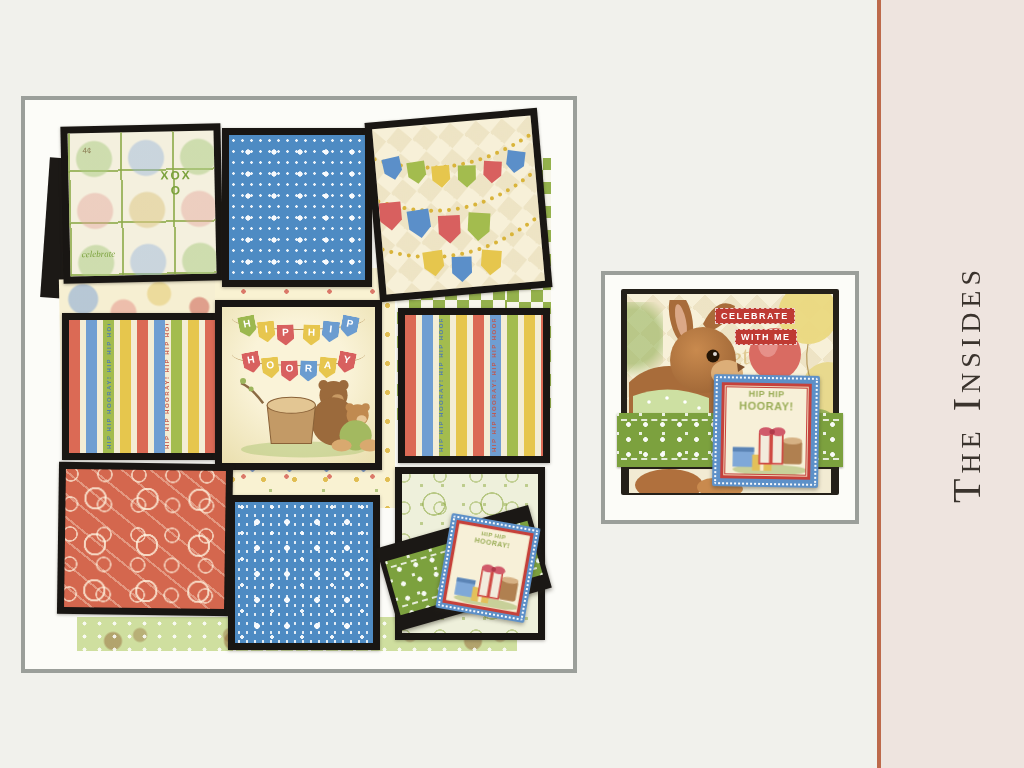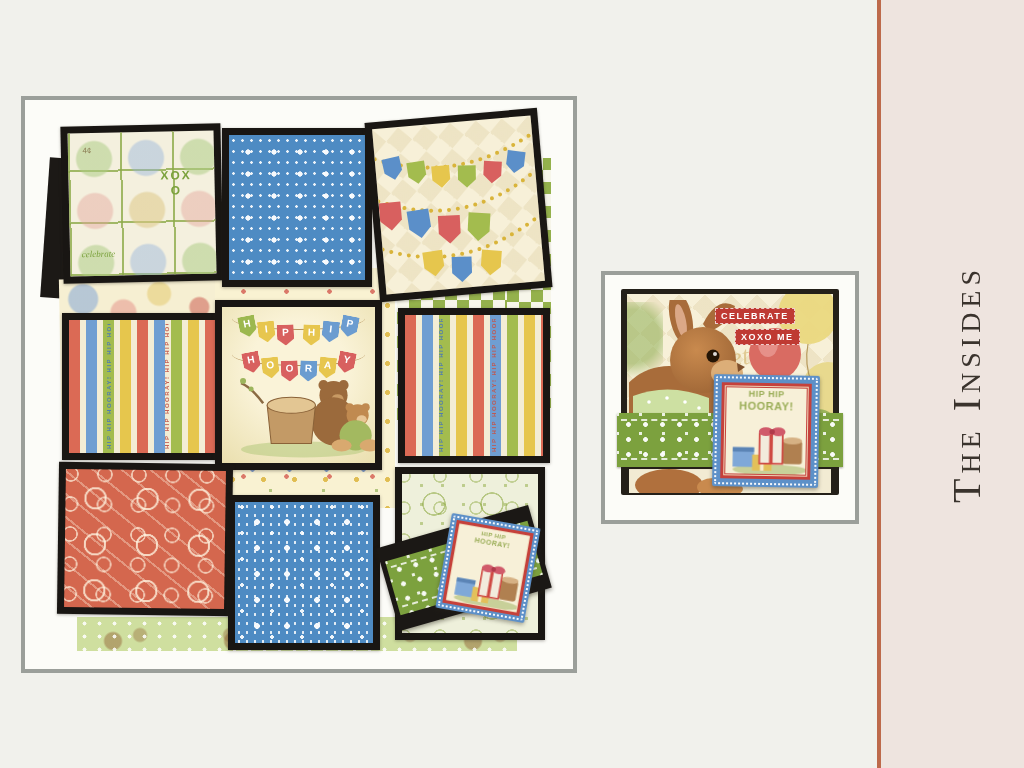--- a/index.html
+++ b/index.html
@@ -335,21 +335,21 @@
           <circle cx="56" cy="102" r="1.8" fill="#fff"></circle>
             <circle cx="70" cy="108" r="1.8" fill="#fff"></circle>
           <circle cx="74" cy="60" r="33" fill="url(#bunhead)"></circle>
           <ellipse cx="98" cy="73" rx="16" ry="13" fill="#dcae78"></ellipse>
           <path d="M108 63 l8 4 -7 5 z" fill="#7e4f2c"></path>
           <path d="M103 78 q6 6 13 3" stroke="#8a5a34" stroke-width="1.3" fill="none"></path>
           <circle cx="84" cy="56" r="6.5" fill="#241505"></circle>
           <circle cx="86" cy="54" r="2" fill="#fff" opacity=".85"></circle>
         </svg>
         <span class="badge badge-1">CELEBRATE</span>
-        <span class="badge badge-2">XOXO ME</span>
+        <span class="badge badge-2">WITH ME</span>
       </div>
 
       <div class="rp-bottom">
         <svg class="paws-svg" viewBox="0 0 120 24" preserveAspectRatio="none">
           <ellipse cx="34" cy="16" rx="34" ry="16" fill="#b0703d"></ellipse>
           <ellipse cx="78" cy="18" rx="16" ry="9" fill="#c98a4e"></ellipse>
           <ellipse cx="98" cy="20" rx="10" ry="6" fill="#c98a4e"></ellipse>
         </svg>
       </div>
 

